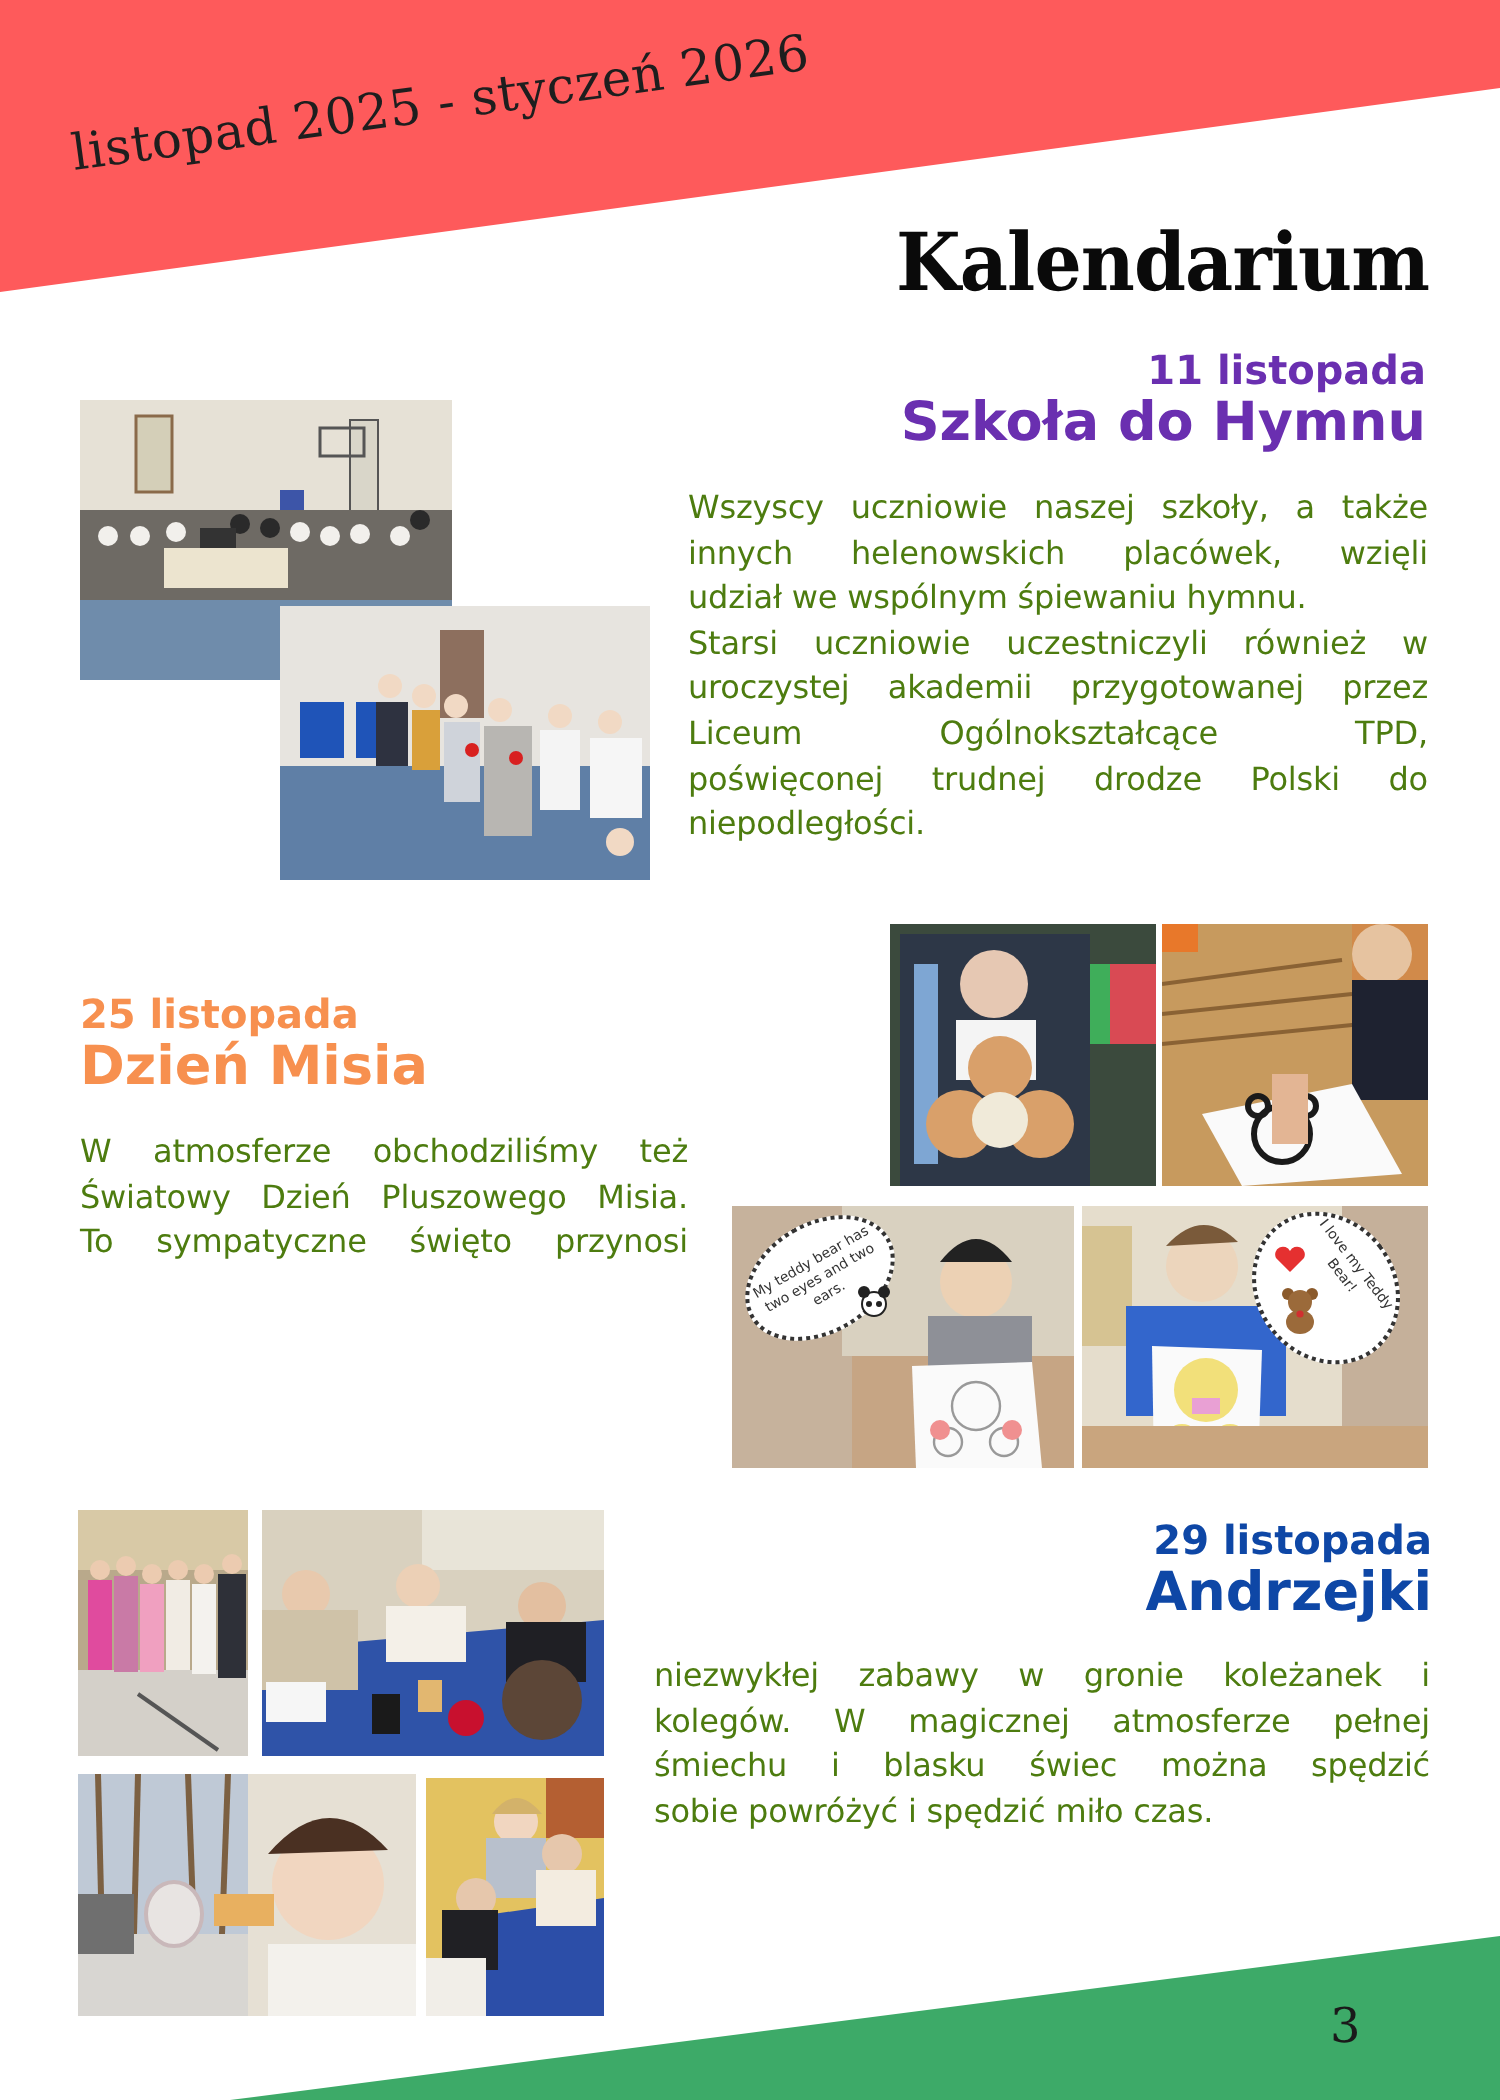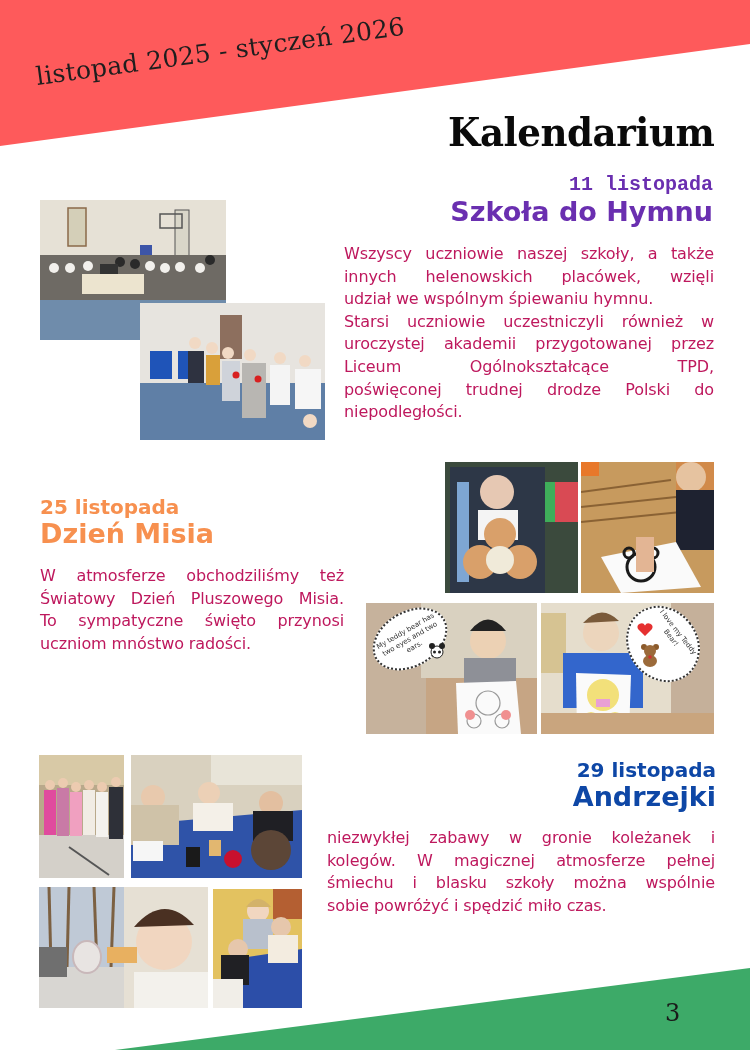--- a/index.html
+++ b/index.html
@@ -23,21 +23,21 @@
   .sec-date, .sec-title { position: absolute; font-family: "DejaVu Sans", sans-serif; font-weight: bold; white-space: nowrap; }
   .sec-date { font-size: 20px; }
   .sec-title { font-size: 27px; }
 
   .purple { color: #6a2fb0; }
   .orange { color: #f7904f; }
   .blue { color: #0e47a6; }
 
   .body-text {
     position: absolute; font-family: "DejaVu Sans", sans-serif; font-size: 16px;
-    line-height: 22.6px; text-align: justify; color: #be185d; letter-spacing: -0.1px;
+    line-height: 22.6px; text-align: justify; color: #4d7c0f; letter-spacing: -0.1px;
   }
   .body-text span { display: block; }
   .body-text span.last { text-align: left; }
   .body-text span.just { text-align: justify; text-align-last: justify; }
 
   .photo { position: absolute; overflow: hidden; }
   .photo .ph { width: 100%; height: 100%; }
 
   .page-number {
     position: absolute; left: 665px; top: 999px;
@@ -111,21 +111,21 @@
       <rect x="66" y="52" width="14" height="30" fill="#d9a03a"></rect>
       <rect x="82" y="58" width="18" height="40" fill="#cfd3da"></rect>
       <rect x="102" y="60" width="24" height="55" fill="#b8b6b2"></rect>
       <rect x="130" y="62" width="20" height="40" fill="#f4f4f4"></rect>
       <rect x="155" y="66" width="26" height="40" fill="#f6f6f6"></rect>
       <circle cx="96" cy="72" r="3.5" fill="#d82020"></circle>
       <circle cx="118" cy="76" r="3.5" fill="#d82020"></circle>
     </svg>
   </div>
 
-  <div class="sec-date purple" style="right:37px; top:173px;font-family:Liberation Mono, monospace;">11 listopada</div>
+  <div class="sec-date purple" style="right:37px; top:173px;">11 listopada</div>
   <div class="sec-title purple" style="right:37px; top:196px;">Szkoła do Hymnu</div>
 
   <div class="body-text" style="left:344px; top:243px; width:370px;">
     <span class="just">Wszyscy uczniowie naszej szkoły, a także</span>
     <span class="just">innych helenowskich placówek, wzięli</span>
     <span class="last">udział we wspólnym śpiewaniu hymnu.</span>
     <span class="just">Starsi uczniowie uczestniczyli również w</span>
     <span class="just">uroczystej akademii przygotowanej przez</span>
     <span class="just">Liceum Ogólnokształcące TPD,</span>
     <span class="just">poświęconej trudnej drodze Polski do</span>
@@ -134,21 +134,20 @@
 </section>
 
 <section>
   <div class="sec-date orange" style="left:40px; top:495px;">25 listopada</div>
   <div class="sec-title orange" style="left:40px; top:518px;">Dzień Misia</div>
 
   <div class="body-text" style="left:40px; top:565px; width:304px;">
     <span class="just">W atmosferze obchodziliśmy też</span>
     <span class="just">Światowy Dzień Pluszowego Misia.</span>
     <span class="just">To sympatyczne święto przynosi</span>
-    <span class="last">uczniom mnóstwo radości.</span>
   </div>
 
   <div class="photo" style="left:445px; top:462px; width:133px; height:131px;">
     <svg class="ph" viewBox="0 0 133 131" preserveAspectRatio="none">
       <rect width="133" height="131" fill="#3b4a3d"></rect>
       <rect x="95" y="20" width="38" height="40" fill="#3fae5a"></rect>
       <rect x="110" y="20" width="23" height="40" fill="#d94a54"></rect>
       <rect x="5" y="5" width="95" height="126" fill="#2d3747"></rect>
       <rect x="12" y="20" width="12" height="100" fill="#7ea6d3"></rect>
       <circle cx="52" cy="30" r="17" fill="#e6c8b3"></circle>
@@ -313,18 +312,18 @@
       <rect x="0" y="90" width="30" height="29" fill="#f1eee8"></rect>
     </svg>
   </div>
 
   <div class="sec-date blue" style="right:34px; top:758px;text-align:center;">29 listopada</div>
   <div class="sec-title blue" style="right:34px; top:781px;">Andrzejki</div>
 
   <div class="body-text" style="left:327px; top:827px; width:388px;">
     <span class="just">niezwykłej zabawy w gronie koleżanek i</span>
     <span class="just">kolegów. W magicznej atmosferze pełnej</span>
-    <span class="just">śmiechu i blasku szkoły można wspólnie</span>
+    <span class="just">śmiechu i blasku świec można spędzić</span>
     <span class="last">sobie powróżyć i spędzić miło czas.</span>
   </div>
 </section>
 
 <div class="page-number">3</div>
 
 </body></html>

